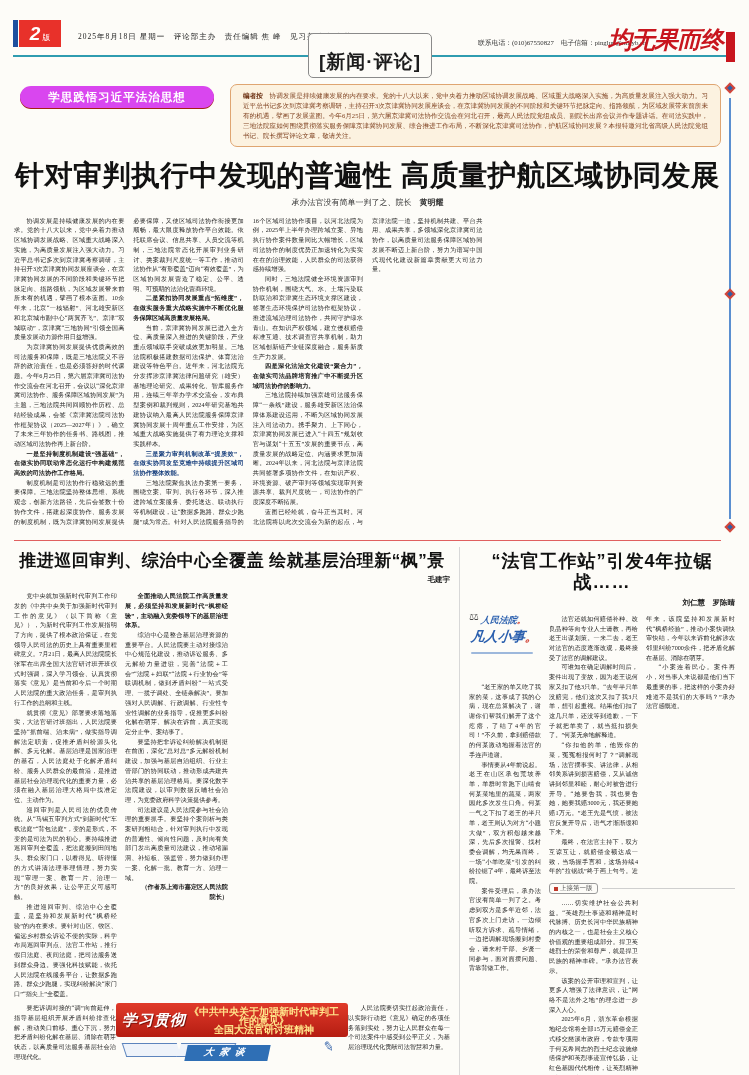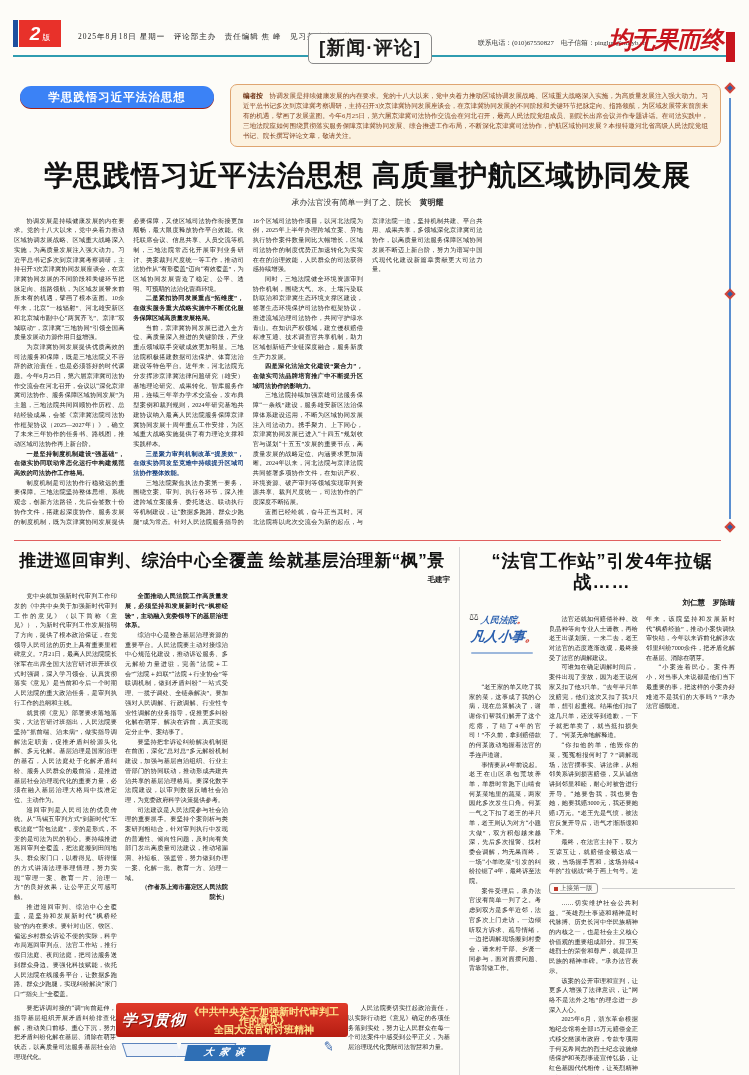--- a/index.html
+++ b/index.html
@@ -7,31 +7,31 @@
   .page{position:relative;width:749px;height:1075px;background:#fdfcf8;overflow:hidden;color:#1c1c1c;}
 
   
   .topbar{position:relative;height:58px;}
   .bluebar{position:absolute;left:13px;top:20px;width:5px;height:27px;background:#1d4f9e;}
   .pagebox{position:absolute;left:19px;top:20px;width:42px;height:27px;background:#e8312a;color:#fff;display:flex;align-items:center;justify-content:center;font-family:"Liberation Sans","DejaVu Sans",sans-serif;}
   .pagebox .pn{font-size:19px;font-weight:bold;font-style:italic;line-height:1;}
   .pagebox .pb{font-size:8px;margin-left:2px;margin-top:8px;}
   .dateline{position:absolute;left:78px;top:32px;font-size:7.5px;color:#222;letter-spacing:1px;}
   .tealrule{position:absolute;left:13px;right:14px;top:55px;height:2px;background:#2f9cb0;}
-  .section-box{position:absolute;left:308px;top:33px;background:#fdfcf8;border:1.5px solid #8a8a8a;border-radius:5px;padding:1px 10px 2px;font-family:"Liberation Sans","DejaVu Sans",sans-serif;font-weight:900;font-size:19px;letter-spacing:1px;z-index:2;}
+  .section-box{position:absolute;left:308px;top:33px;background:#fdfcf8;border:1.5px solid #8a8a8a;border-radius:5px;padding:15px 10px 2px;font-family:"Liberation Sans","DejaVu Sans",sans-serif;font-weight:900;font-size:19px;letter-spacing:1px;z-index:2;}
   .contact{position:absolute;left:478px;top:38px;font-size:6.8px;color:#333;}
   .masthead{position:absolute;right:14px;top:24px;display:flex;align-items:flex-end;z-index:2;}
   .masthead .mtext{font-size:24px;font-weight:bold;font-style:italic;color:#c8161e;letter-spacing:-1px;font-family:"DejaVu Serif","Liberation Serif",serif;}
   .masthead .mastblock{width:9px;height:30px;background:#c8161e;margin-left:3px;margin-bottom:-6px;}
 
   
   .feature-wrap{position:relative;margin:26px 14px 0;padding-right:14px;}
   .row2{display:flex;align-items:stretch;}
   .badge{width:206px;position:relative;flex:none;}
-  .badge-pill{background:#3b82f6;color:#fff;border-radius:11px;height:22px;display:flex;align-items:center;justify-content:center;font-size:11.5px;font-weight:bold;letter-spacing:1px;margin:2px 6px 7px;box-shadow:0 1px 0 #a32218;}
+  .badge-pill{background:#d946ef;color:#fff;border-radius:11px;height:22px;display:flex;align-items:center;justify-content:center;font-size:11.5px;font-weight:bold;letter-spacing:1px;margin:2px 6px 7px;box-shadow:0 1px 0 #a32218;}
   .badge-art{position:relative;height:40px;margin-top:2px;}
   .mtn{position:absolute;bottom:4px;background:#3d6fb4;opacity:.85;}
   .mtn.m1{left:4px;width:60px;height:26px;clip-path:polygon(0 100%,35% 0,70% 70%,100% 100%);}
   .mtn.m2{left:40px;width:70px;height:20px;clip-path:polygon(0 100%,40% 0,80% 75%,100% 100%);opacity:.6;}
   .swoosh{position:absolute;left:10px;right:6px;bottom:2px;height:6px;border-bottom:2px solid #7d9fca;border-radius:50%;}
   .badge-title{position:absolute;left:78px;bottom:8px;font-style:italic;white-space:nowrap;}
   .badge-title .t1{font-size:13px;font-weight:bold;color:#c22418;}
   .badge-title .t2{font-size:18px;font-weight:900;color:#c22418;}
   .badge-title .t3{font-size:14px;font-weight:bold;color:#2f5fa8;}
   .feather{position:absolute;right:2px;bottom:6px;width:34px;height:16px;border:2px solid #8fa8c8;border-width:0 0 2px 2px;border-radius:0 0 0 100%;transform:rotate(-18deg);}
@@ -128,21 +128,21 @@
   <section class="feature-wrap">
     <div class="row2">
       <div class="badge">
         <div class="badge-pill">学思践悟习近平法治思想</div>
       </div>
       <div class="editor-box">
         <b>编者按</b>　<span>协调发展是持续健康发展的内在要求。党的十八大以来，党中央着力推动区域协调发展战略、区域重大战略深入实施，为高质量发展注入强大动力。习近平总书记多次到京津冀考察调研，主持召开3次京津冀协同发展座谈会，在京津冀协同发展的不同阶段和关键环节把脉定向、指路领航，为区域发展带来前所未有的机遇，擘画了发展蓝图。今年6月25日，第六届京津冀司法协作交流会在河北召开，最高人民法院党组成员、副院长出席会议并作专题讲话。在司法实践中，三地法院应如何围绕贯彻落实服务保障京津冀协同发展、综合推进工作布局，不断深化京津冀司法协作，护航区域协同发展？本报特邀河北省高级人民法院党组书记、院长撰写评论文章，敬请关注。</span>
       </div>
     </div>
 
-    <h1 class="h1">学思践悟习近平法治思想  高质量护航区域协同发展</h1>
+    <h1 class="h1">针对审判执行中发现的普遍性  高质量护航区域协同发展</h1>
     <div class="byline1">
       <span>承办法官没有简单一判了之、院长</span>
       <b>黄明耀</b>
     </div>
 
     <div class="a1body art">
         <p class="b-p">协调发展是持续健康发展的内在要求。党的十八大以来，党中央着力推动区域协调发展战略、区域重大战略深入实施，为高质量发展注入强大动力。习近平总书记多次到京津冀考察调研，主持召开3次京津冀协同发展座谈会，在京津冀协同发展的不同阶段和关键环节把脉定向、指路领航，为区域发展带来前所未有的机遇，擘画了根本蓝图。10余年来，北京“一核辐射”、河北雄安新区和北京城市副中心“两翼齐飞”、京津“双城联动”，京津冀“三地协同”引领全国高质量发展动力源作用日益增强。</p>
         <p class="b-p">为京津冀协同发展提供优质高效的司法服务和保障，既是三地法院义不容辞的政治责任，也是必须答好的时代课题。今年6月25日，第六届京津冀司法协作交流会在河北召开，会议以“深化京津冀司法协作、服务保障区域协同发展”为主题，三地法院共同回顾协作历程、总结经验成果，会签《京津冀法院司法协作框架协议（2025—2027年）》，确立了未来三年协作的任务书、路线图，推动区域司法协作再上新台阶。</p>
         <p class="b-sub">一是坚持制度机制建设“强基础”，在做实协同联动常态化运行中构建规范高效的司法协作工作格局。</p>
         <p class="b-p">制度机制是司法协作行稳致远的重要保障。三地法院坚持整体思维、系统观念，创新方法路径，先后会签数十份协作文件，搭建起深度协作、服务发展的制度机制，既为京津冀协同发展提供必要保障，又使区域司法协作衔接更加顺畅，最大限度释放协作平台效能。依托联席会议、信息共享、人员交流等机制，三地法院常态化开展审判业务研讨、类案裁判尺度统一等工作，推动司法协作从“有形覆盖”迈向“有效覆盖”，为区域协同发展营造了稳定、公平、透明、可预期的法治化营商环境。</p>

